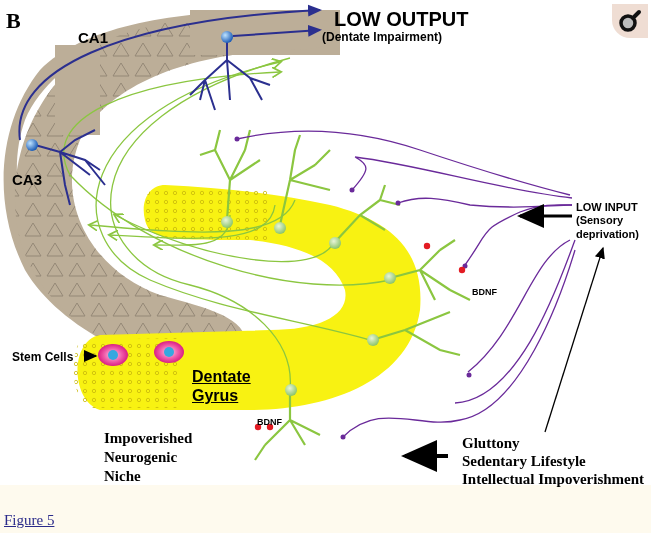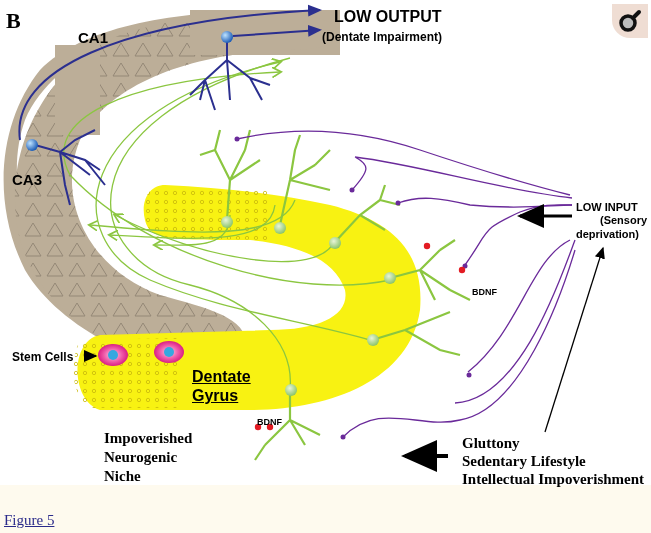--- a/index.html
+++ b/index.html
@@ -4,24 +4,24 @@
 <style>
   html,body{margin:0;padding:0;}
   body{width:651px;height:533px;background:#fefaee;position:relative;overflow:hidden;font-family:"Liberation Sans",sans-serif;}
   #figure{position:absolute;left:0;top:0;width:651px;height:485px;background:#ffffff;}
   #figure svg{position:absolute;left:0;top:0;}
   .lbl{position:absolute;font-family:"Liberation Sans",sans-serif;font-weight:bold;color:#000;white-space:nowrap;line-height:1.1;}
   .serif{position:absolute;font-family:"Liberation Serif",serif;font-weight:bold;color:#000;white-space:nowrap;line-height:1.2;font-size:15px;}
   #panel-letter{left:6px;top:9px;font-family:"Liberation Serif",serif;font-size:22px;}
   #ca1{left:78px;top:30px;font-size:15px;}
   #ca3{left:12px;top:172px;font-size:15px;}
-  #low-output{left:334px;top:8px;font-size:16px;}
+  #low-output{left:334px;top:8px;font-size:20px;}
   #low-output-sub{left:322px;top:31px;font-size:12px;}
   #low-input{left:576px;top:201px;font-size:11px;}
-  #low-input-sub1{left:576px;top:214px;font-size:11px;margin-left:24px;}
+  #low-input-sub1{left:576px;top:214px;font-size:11px;}
   #low-input-sub2{left:576px;top:228px;font-size:11px;}
   #bdnf-right{left:472px;top:288px;font-size:9px;}
   #bdnf-bottom{left:257px;top:418px;font-size:9px;}
   #stem-cells{left:12px;top:351px;font-size:12px;}
   #dentate{left:192px;top:367px;font-size:16px;line-height:1.2;text-decoration:underline;}
   #niche{left:104px;top:429px;font-size:15px;line-height:1.28;}
   #stress{left:223px;top:449px;}
   #lifestyle{left:462px;top:434px;}
   #zoom-btn{position:absolute;left:612px;top:4px;width:36px;height:34px;border-radius:0 0 0 18px;background:#efddd3;cursor:pointer;}
   #figure-link{position:absolute;left:4px;top:512px;font-family:"Liberation Serif",serif;font-size:15px;color:#2a2a8a;text-decoration:underline;cursor:pointer;text-align:center;}

